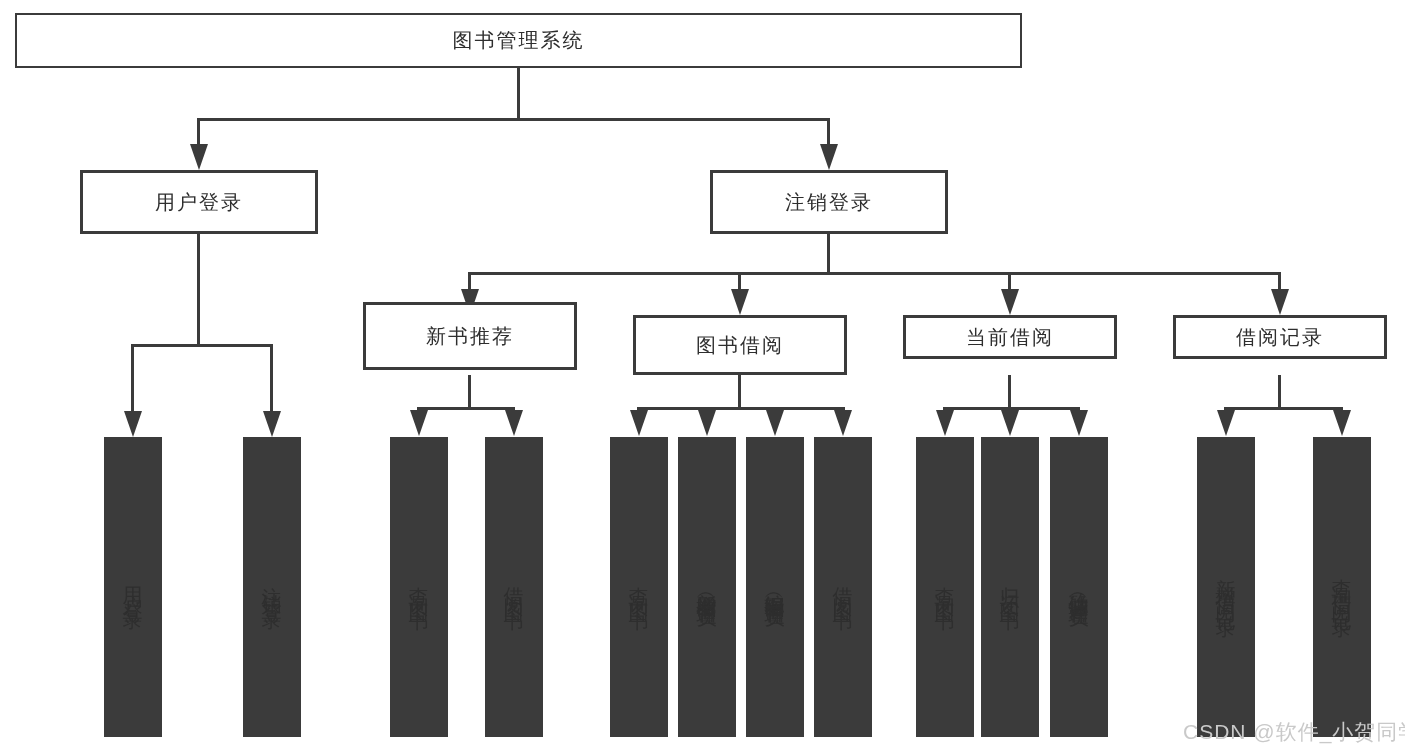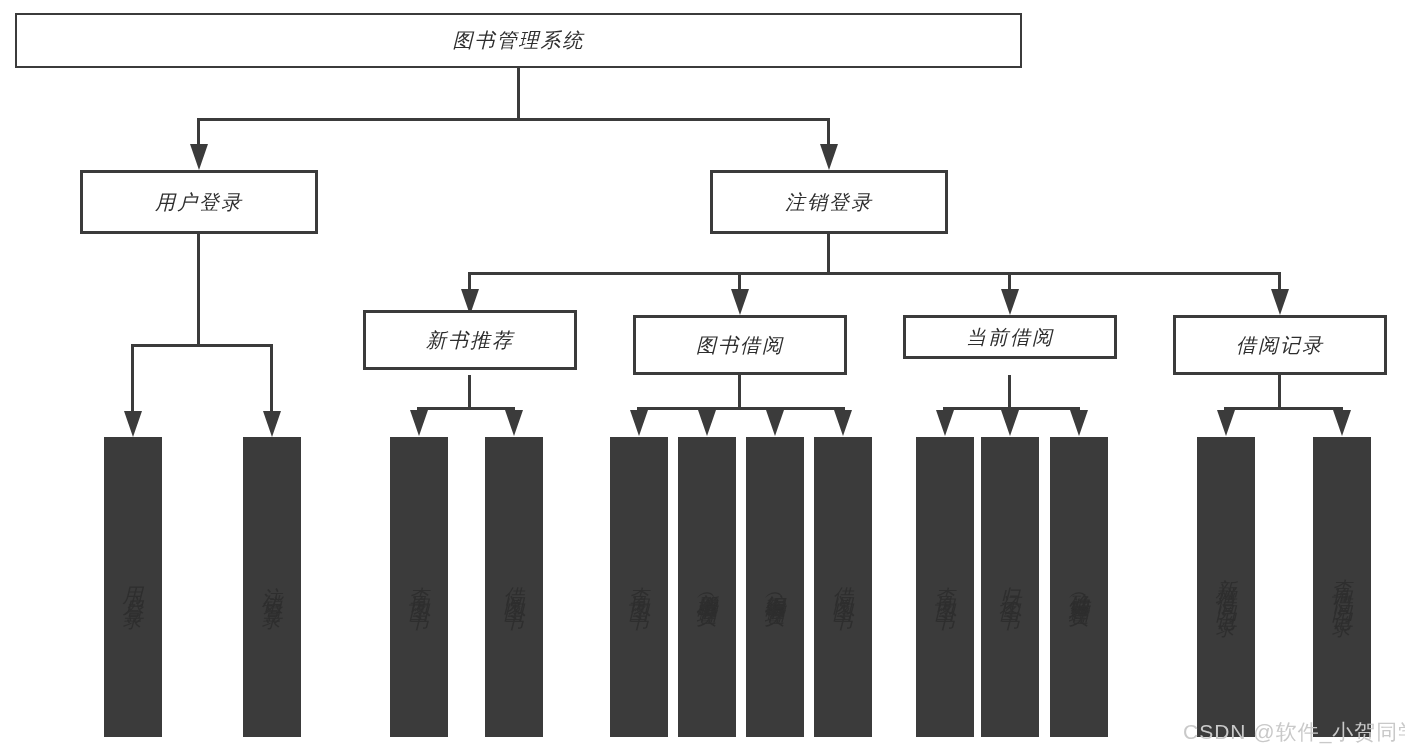--- a/index.html
+++ b/index.html
@@ -4,21 +4,21 @@
 <style>
   html,body{margin:0;padding:0;background:#fff;}
   .canvas{
     position:relative;width:1405px;height:747px;background:var(--background,#fff);
     font-family:"Liberation Sans",sans-serif;color:var(--text,#2e2e2e);overflow:hidden;
   }
   .box{
     position:absolute;box-sizing:border-box;background:#fff;
     border:3px solid var(--border,#3b3b3b);
     display:flex;align-items:center;justify-content:center;
-    font-size:20px;letter-spacing:2px;z-index:2;font-style:italic;
+    font-size:20px;letter-spacing:2px;z-index:2;
   }
   .box.root{border-width:2px;}
   .box.v span{
     writing-mode:vertical-rl;text-orientation:mixed;
     letter-spacing:8px;line-height:1;white-space:nowrap;
   }
   .box.v.tight span{letter-spacing:2px;}
   .h{position:absolute;height:3px;background:var(--line,#3b3b3b);z-index:1;}
   .v{position:absolute;width:3px;background:var(--line,#3b3b3b);z-index:1;}
   .a{
@@ -40,30 +40,30 @@
       <span>图书管理系统</span>
     </div>
 
   <div class="box" style="left:80px;top:170px;width:238px;height:64px">
       <span>用户登录</span>
     </div>
   <div class="box" style="left:710px;top:170px;width:238px;height:64px">
       <span>注销登录</span>
     </div>
 
-  <div class="box" style="left:363px;top:310px;width:214px;height:60px">
+  <div class="box" style="left:363px;top:302px;width:214px;height:68px">
       <span>新书推荐</span>
     </div>
   <div class="box" style="left:633px;top:315px;width:214px;height:60px">
       <span>图书借阅</span>
     </div>
   <div class="box" style="left:903px;top:315px;width:214px;height:44px">
       <span>当前借阅</span>
     </div>
-  <div class="box" style="left:1173px;top:315px;width:214px;height:60px">
+  <div class="box" style="left:1173px;top:315px;width:214px;height:44px">
       <span>借阅记录</span>
     </div>
 
   <div class="box v" style="left:104px;top:437px;width:58px;height:300px">
       <span>用户登录</span>
     </div>
   <div class="box v" style="left:243px;top:437px;width:58px;height:300px">
       <span>注销登录</span>
     </div>
 

